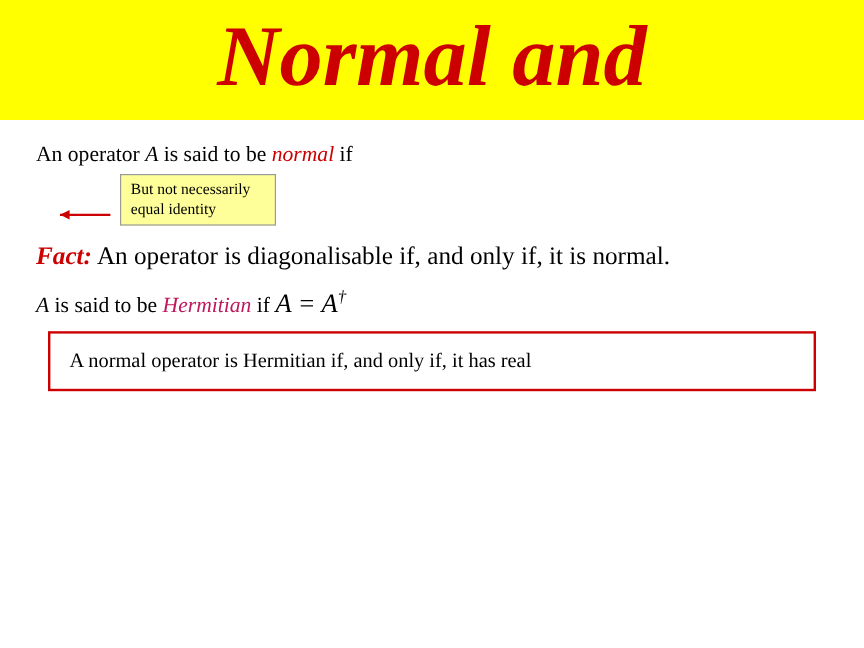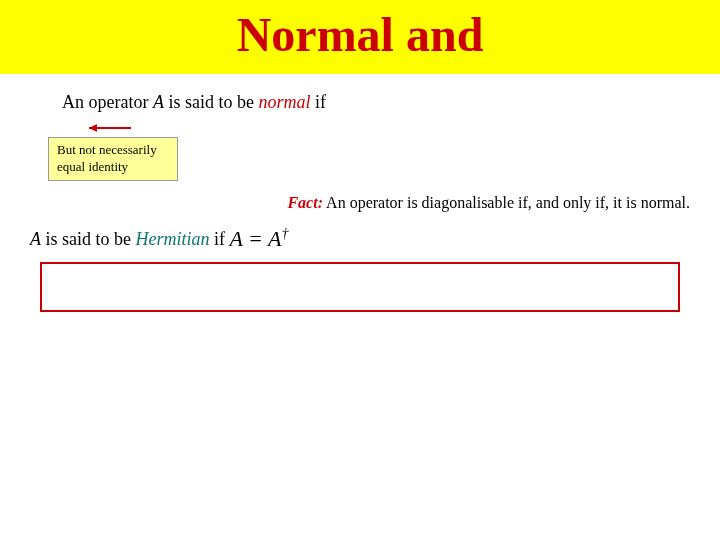--- a/index.html
+++ b/index.html
@@ -14,36 +14,36 @@
 
     .header {
       background: #ffff00;
       width: 100%;
       padding: 10px 20px 14px 20px;
       text-align: center;
     }
 
     .header h1 {
       color: #cc0000;
-      font-size: 48px;
+      font-size: 72px;
       font-weight: bold;
       line-height: 1.05;
       font-family: 'Times New Roman', Times, serif;
+      font-style: italic;
     }
 
     .content {
       padding: 18px 30px 18px 30px;
       font-size: 18px;
       color: #000;
     }
 
     .line1 {
       margin-bottom: 6px;
       font-size: 18px;
-      margin-left: 32px;
     }
 
     .normal-word {
       color: #cc0000;
       font-style: italic;
     }
 
     .equation-row {
       display: flex;
       align-items: center;
@@ -62,59 +62,57 @@
       font-size: 22px;
     }
 
     sup {
       font-size: 14px;
       vertical-align: super;
     }
 
     .arrow-callout {
       display: flex;
-      align-items: center;
+      align-items: flex-end;
       margin-left: 18px;
-      flex-direction: column;
     }
 
     .arrow-svg {
       margin-right: 4px;
     }
 
     .callout-box {
       background: #ffff99;
       border: 1px solid #999;
       padding: 4px 8px;
       font-size: 13px;
       color: #000;
       line-height: 1.3;
       max-width: 130px;
     }
 
     .fact-line {
       margin: 10px 0 10px 0;
-      font-size: 16px;
+      font-size: 21px;
       line-height: 1.5;
-      text-align: right;
     }
 
     .fact-bold {
       color: #cc0000;
       font-weight: bold;
       font-style: italic;
     }
 
     .hermitian-line {
       margin: 8px 0 10px 0;
       font-size: 18px;
     }
 
     .hermitian-word {
-      color: #0f766e;
+      color: #be185d;
       font-style: italic;
     }
 
     .var-italic {
       font-style: italic;
     }
 
     .bottom-box {
       border: 2px solid #cc0000;
       margin: 8px 10px 0 10px;
@@ -150,16 +148,16 @@
 
   <div class="fact-line">
     <span class="fact-bold">Fact:</span><span> An operator is diagonalisable if, and only if, it is normal.</span>
   </div>
 
   <div class="hermitian-line">
     <span class="var-italic">A</span><span> is said to be </span><span class="hermitian-word">Hermitian</span><span> if </span><span class="eq-formula"><i>A</i> = <i>A</i><sup>†</sup></span>
   </div>
 
   <div class="bottom-box">
-    <br>
+    <span>A normal operator is Hermitian if, and only if, it has real</span><br>
   </div>
 
 </div>
 
 </body></html>

